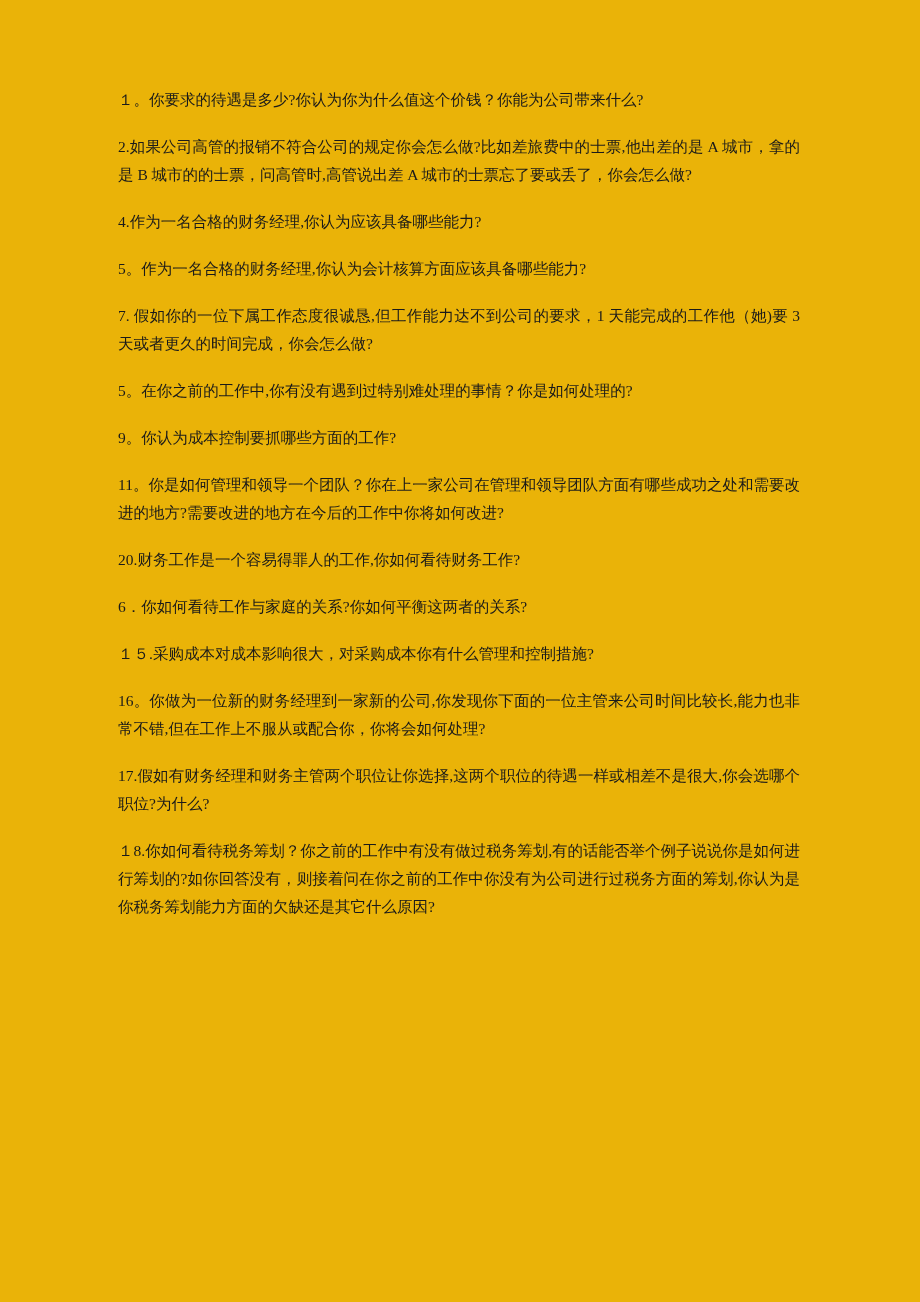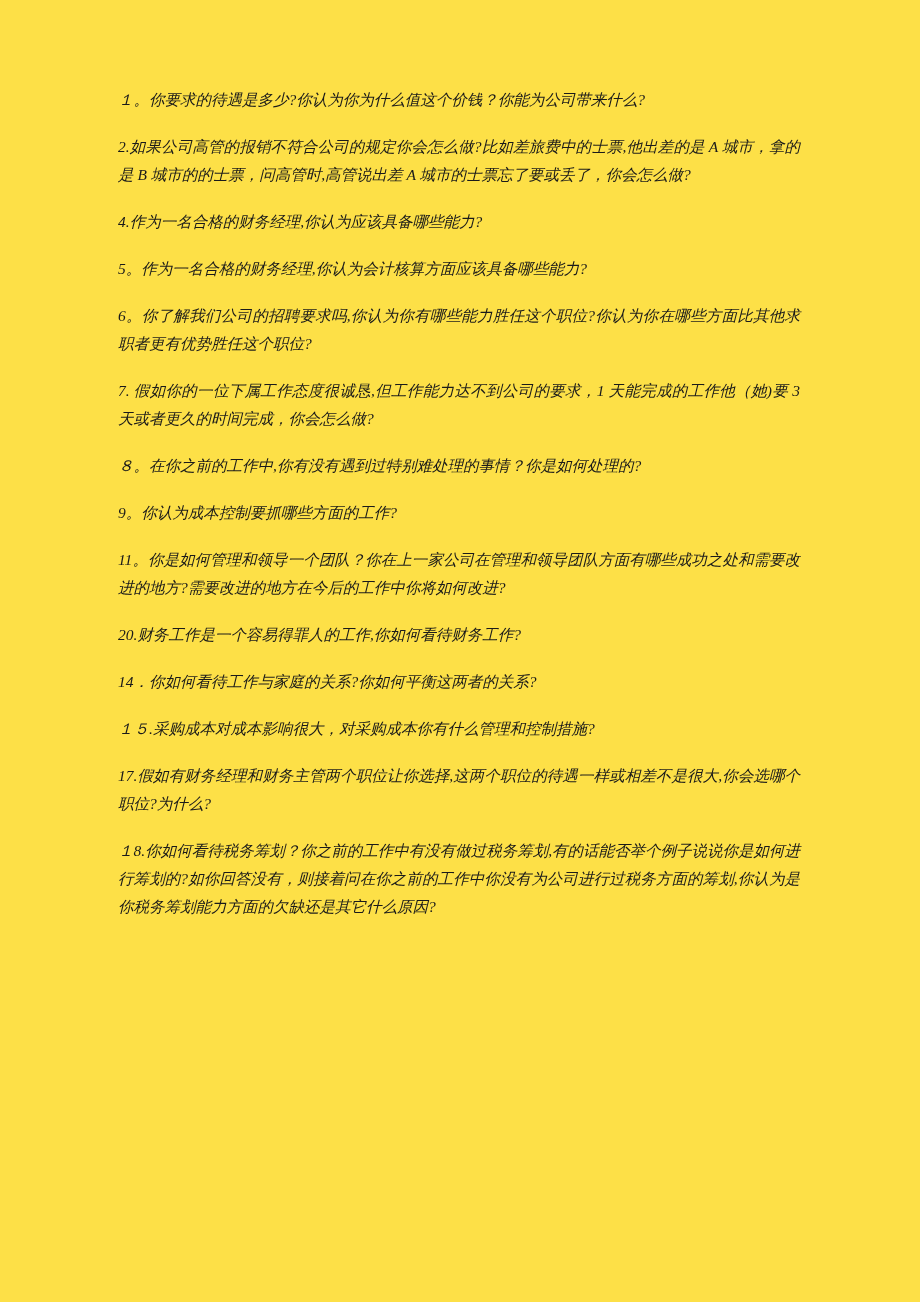--- a/index.html
+++ b/index.html
@@ -9,47 +9,46 @@
   }
   body {
     width: 920px;
     height: 1302px;
     overflow: hidden;
     font-family: "Liberation Serif", "DejaVu Serif", serif;
   }
   .page {
     width: 920px;
     height: 1302px;
-    background: #fde047;
+    background: #eab308;
     box-sizing: border-box;
     padding: 86px 120px 40px 118px;
-    font-style: italic;
   }
   .question-list p {
     margin: 0 0 19px 0;
     font-size: 15.5px;
     line-height: 28px;
     color: #1a1a1a;
     text-align: justify;
     word-break: break-all;
   }
 </style>
 </head>
 <body>
 
 <div class="page">
   <div class="question-list">
     <p>１。你要求的待遇是多少?你认为你为什么值这个价钱？你能为公司带来什么?</p>
     <p>2.如果公司高管的报销不符合公司的规定你会怎么做?比如差旅费中的士票,他出差的是 A 城市，拿的是 B 城市的的士票，问高管时,高管说出差 A 城市的士票忘了要或丢了，你会怎么做?</p>
     <p>4.作为一名合格的财务经理,你认为应该具备哪些能力?</p>
     <p>5。作为一名合格的财务经理,你认为会计核算方面应该具备哪些能力?</p>
-    <p>6。你了解我们公司的招聘要求吗,你认为你有哪些能力胜任这个职位?你认为你在哪些方面比其他求职者更有优势胜任这个职位?</p>
     <p>7.  假如你的一位下属工作态度很诚恳,但工作能力达不到公司的要求，1 天能完成的工作他（她)要 3 天或者更久的时间完成，你会怎么做?</p>
-    <p>８。在你之前的工作中,你有没有遇到过特别难处理的事情？你是如何处理的?</p>
+    <p>5。在你之前的工作中,你有没有遇到过特别难处理的事情？你是如何处理的?</p>
     <p>9。你认为成本控制要抓哪些方面的工作?</p>
     <p>11。你是如何管理和领导一个团队？你在上一家公司在管理和领导团队方面有哪些成功之处和需要改进的地方?需要改进的地方在今后的工作中你将如何改进?</p>
     <p>20.财务工作是一个容易得罪人的工作,你如何看待财务工作?</p>
-    <p>14．你如何看待工作与家庭的关系?你如何平衡这两者的关系?</p>
+    <p>6．你如何看待工作与家庭的关系?你如何平衡这两者的关系?</p>
     <p>１５.采购成本对成本影响很大，对采购成本你有什么管理和控制措施?</p>
+    <p>16。你做为一位新的财务经理到一家新的公司,你发现你下面的一位主管来公司时间比较长,能力也非常不错,但在工作上不服从或配合你，你将会如何处理?</p>
     <p>17.假如有财务经理和财务主管两个职位让你选择,这两个职位的待遇一样或相差不是很大,你会选哪个职位?为什么?</p>
     <p>１8.你如何看待税务筹划？你之前的工作中有没有做过税务筹划,有的话能否举个例子说说你是如何进行筹划的?如你回答没有，则接着问在你之前的工作中你没有为公司进行过税务方面的筹划,你认为是你税务筹划能力方面的欠缺还是其它什么原因?</p>
   </div>
 </div>
 
 </body></html>

